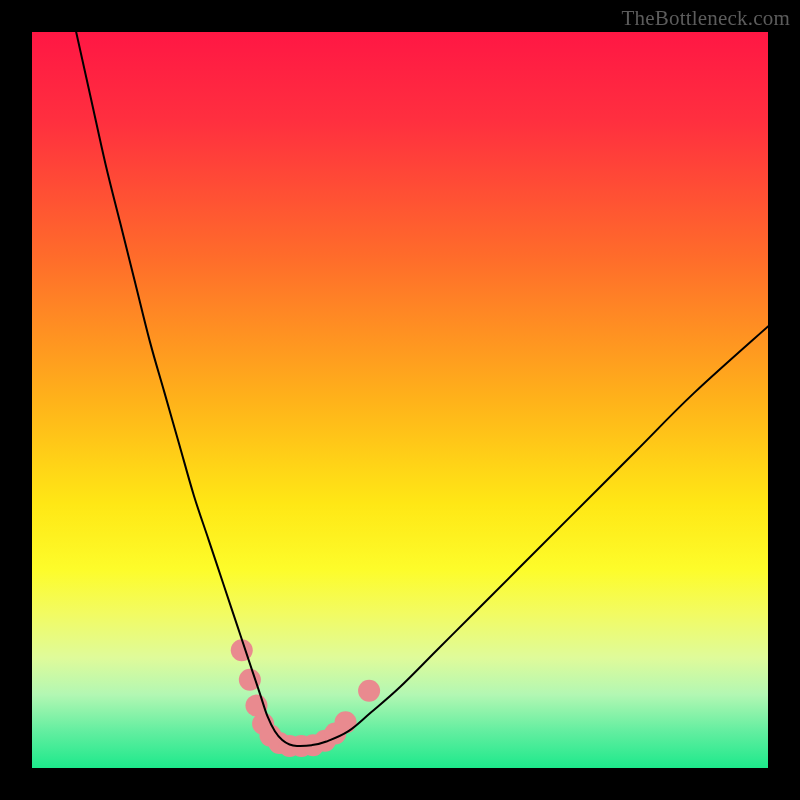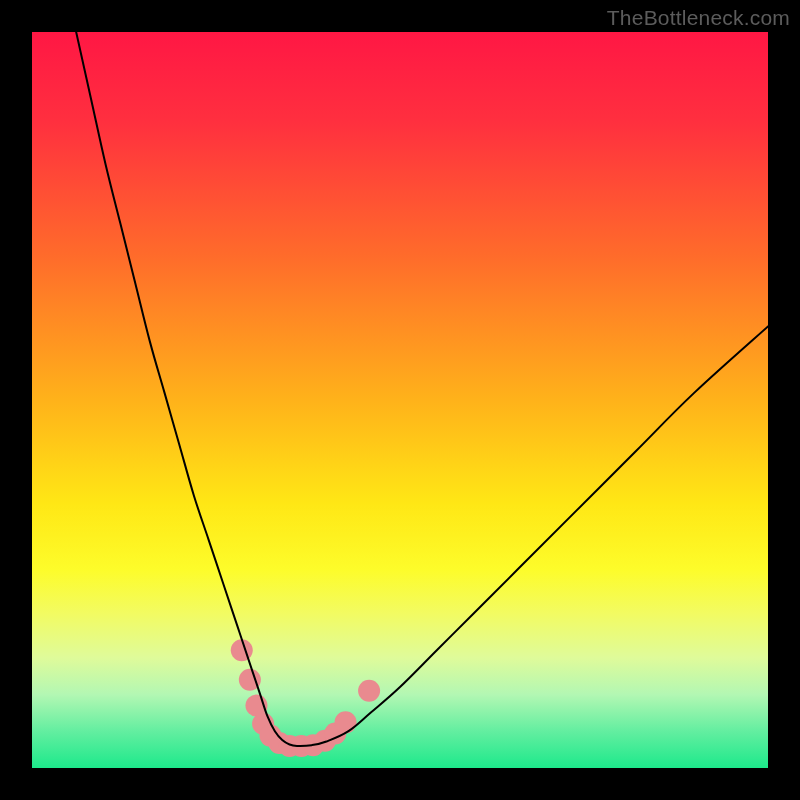--- a/index.html
+++ b/index.html
@@ -42,20 +42,21 @@
     height: 736px;
   }
   .watermark {
     position: absolute;
     top: 6px;
     right: 10px;
     color: #5c5c5c;
     font-size: 21px;
     font-weight: 500;
     letter-spacing: 0.2px;
+    font-family: Liberation Serif, serif;
   }
 </style>
 </head>
 <body>
 
 <div class="frame">
   <div class="plot">
     <svg class="gradient" viewBox="0 0 736 736" preserveAspectRatio="none">
       <defs>
         <linearGradient id="bg-grad" x1="0" y1="0" x2="0" y2="1">

